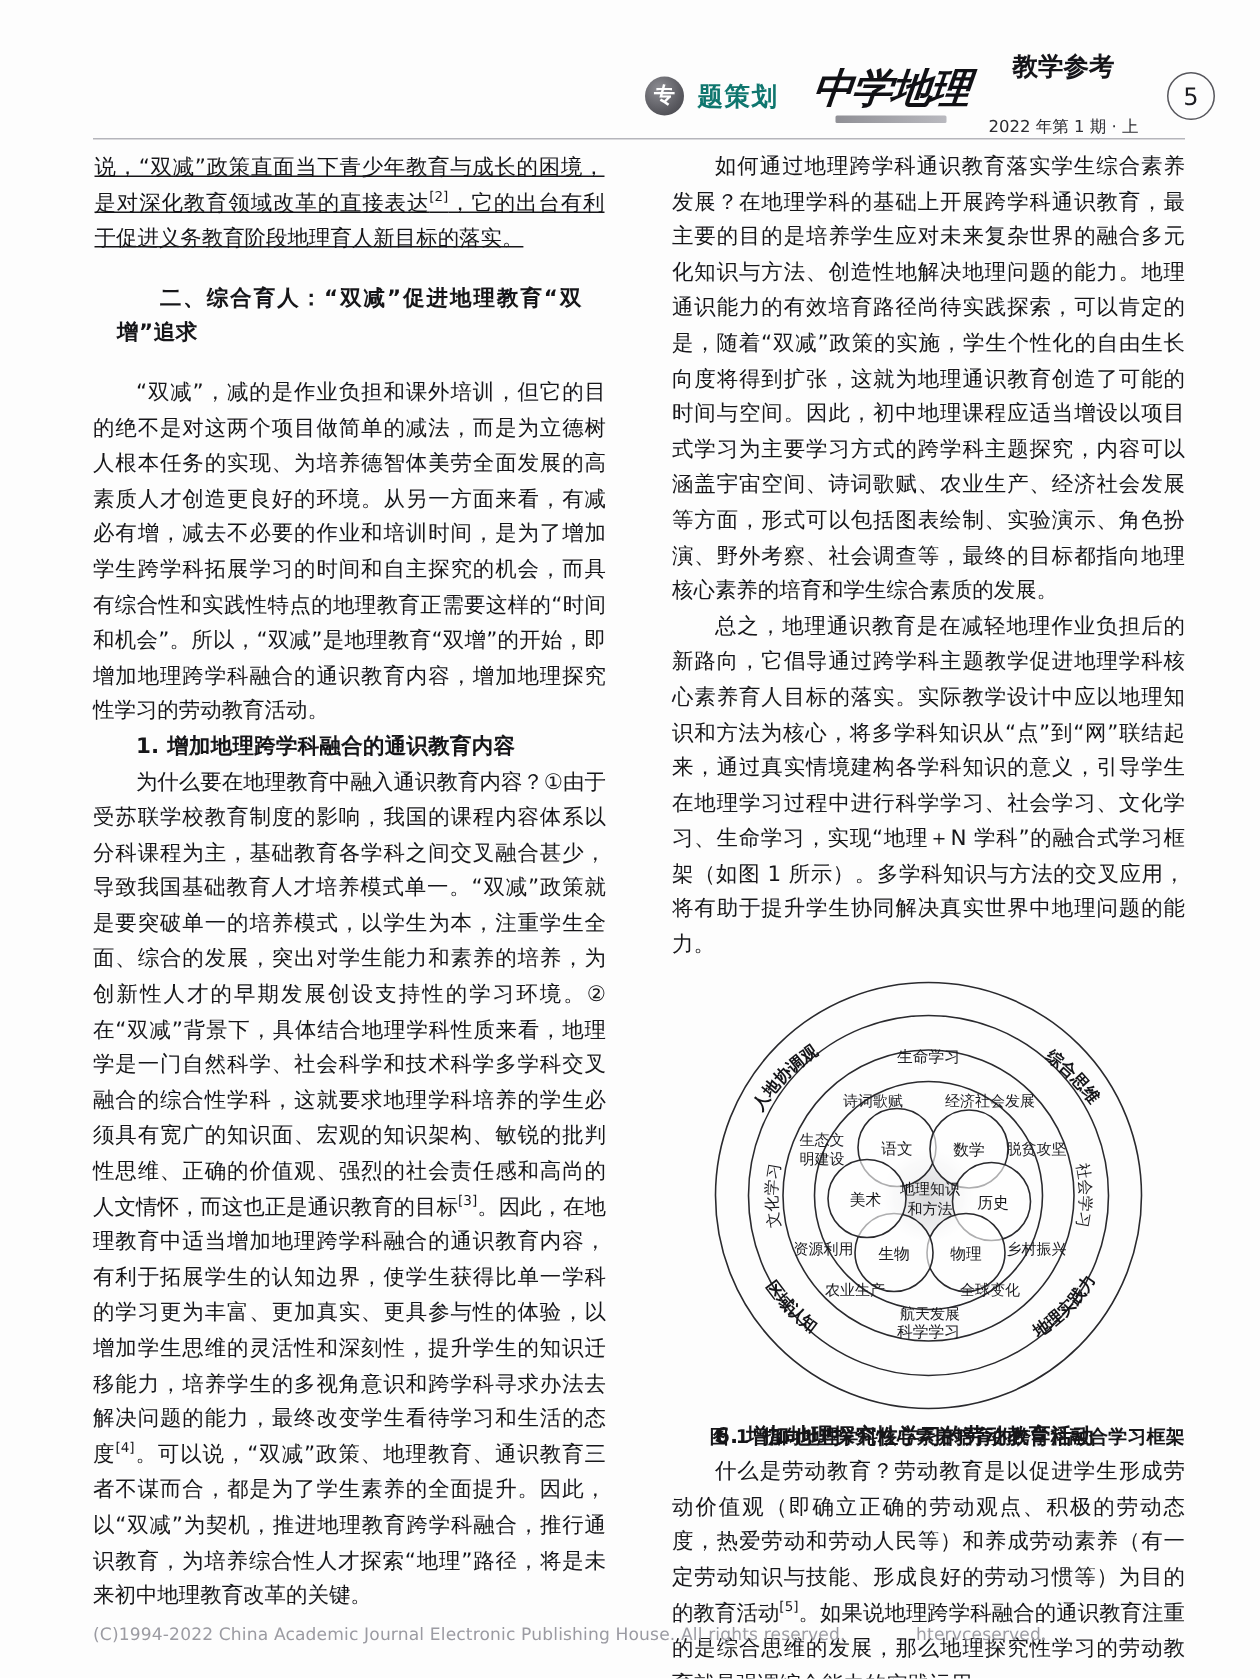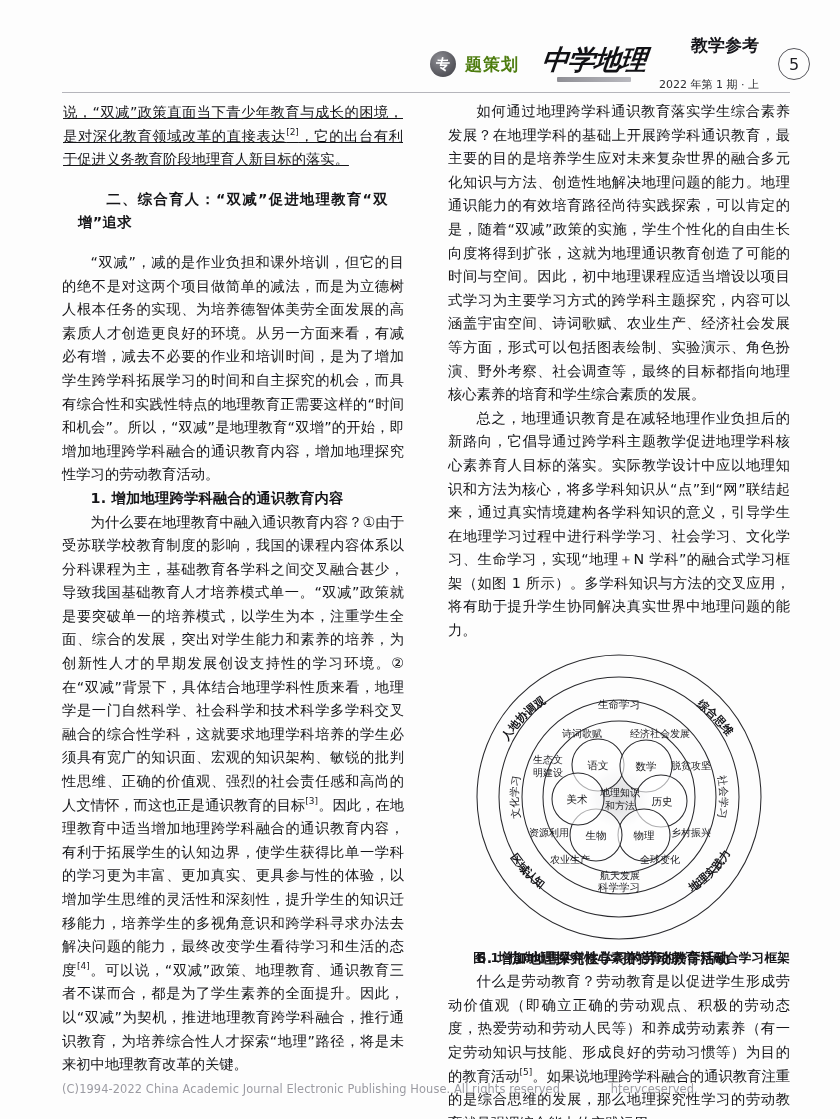--- a/index.html
+++ b/index.html
@@ -46,21 +46,21 @@
     align-items: center;
     justify-content: center;
     font-family: "DejaVu Sans", sans-serif;
     line-height: 1;
     flex: none;
   }
   .zhuanti-text {
     font-size: 17px;
     font-weight: bold;
     letter-spacing: 1px;
-    color: #4d7c0f;
+    color: #0f766e;
     white-space: nowrap;
   }
   .logo-block {
     margin-left: 14px;
     display: flex;
     flex-direction: column;
     align-items: center;
     flex: none;
   }
   .logo-brand {
@@ -76,21 +76,21 @@
   .logo-rule {
     margin-top: 4px;
     width: 74px;
     height: 5px;
     background: linear-gradient(90deg, #8f8f95, #b9b9bf);
     border-radius: 1px;
   }
   .sub-block {
     display: flex;
     flex-direction: column;
-    align-items: flex-end;
+    align-items: center;
     margin-left: 4px;
     flex: none;
   }
   .sub-title {
     font-size: 17px;
     font-weight: bold;
     color: #15151a;
     line-height: 1.1;
     white-space: nowrap;
   }

